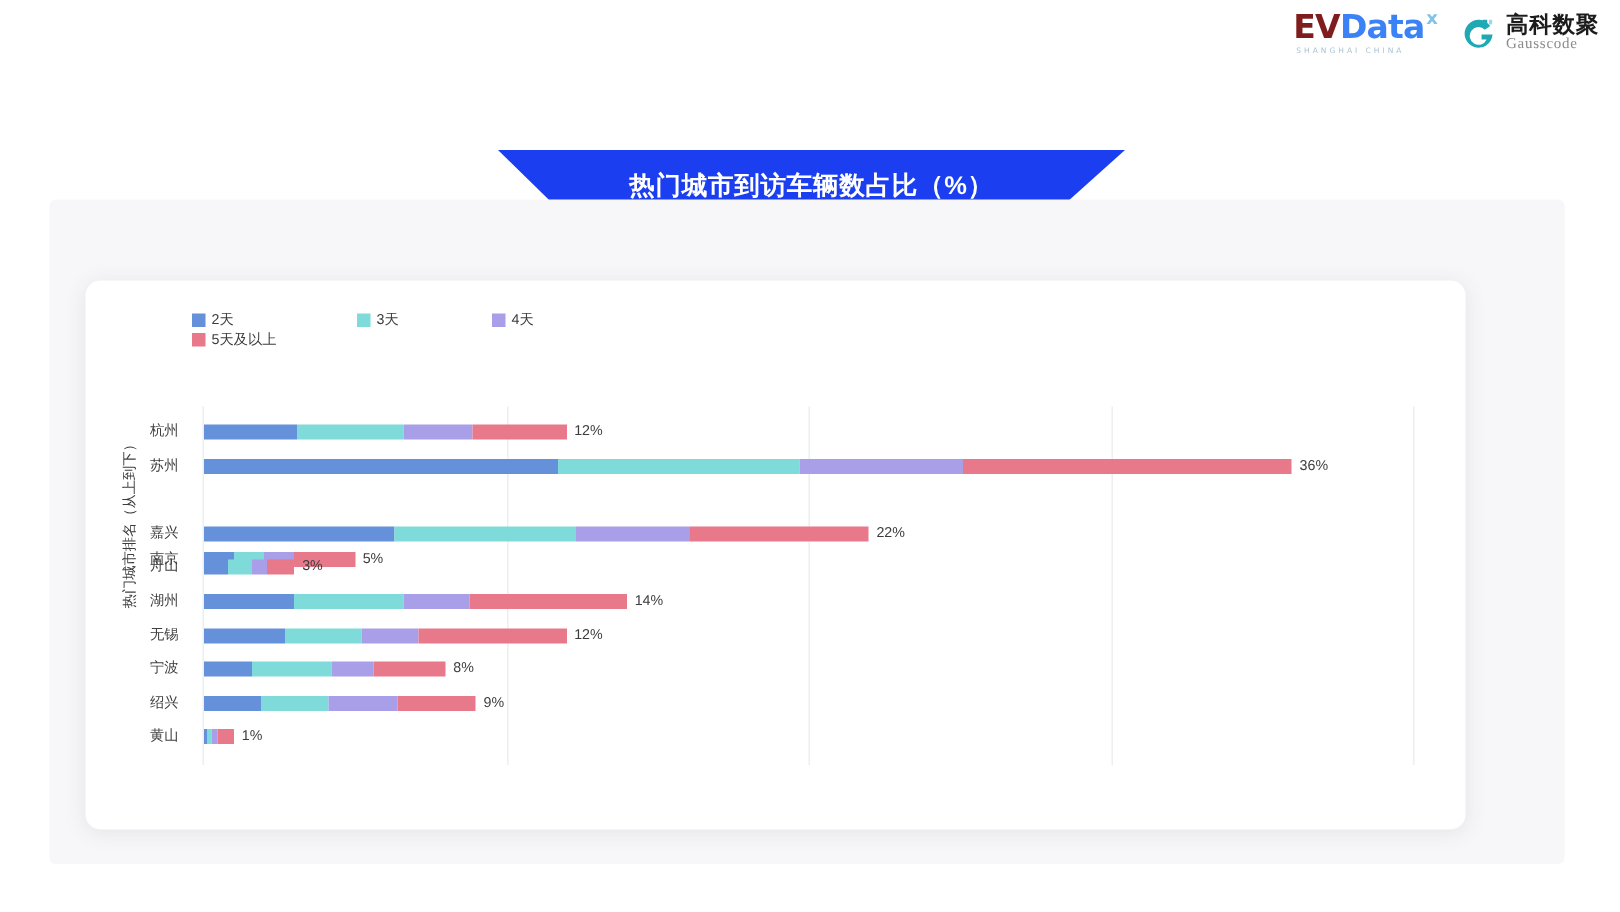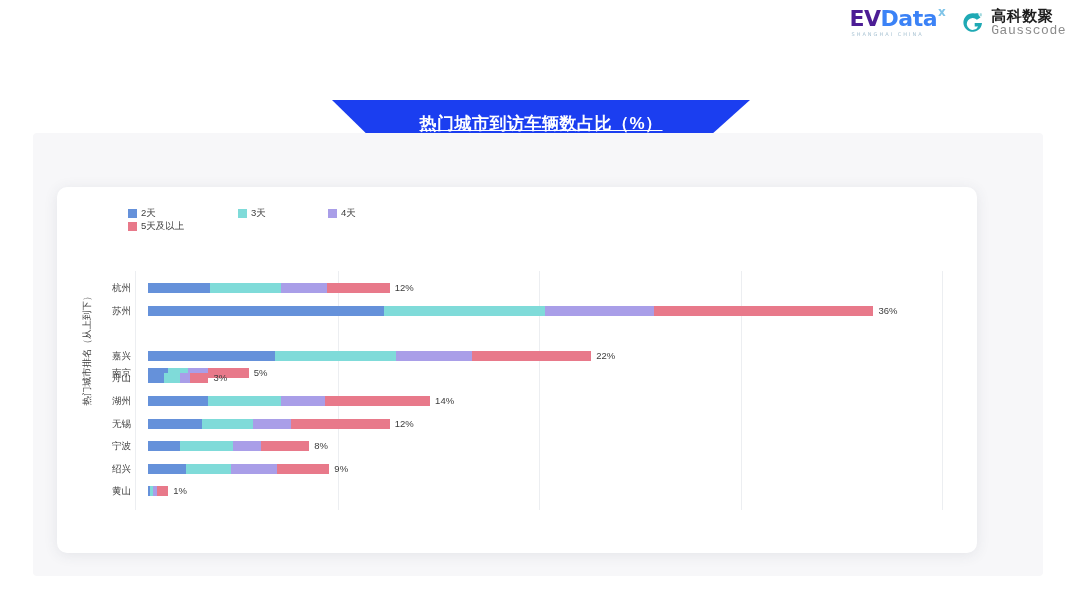--- a/index.html
+++ b/index.html
@@ -34,21 +34,21 @@
     position: relative;
     font-family: "DejaVu Sans", sans-serif;
     font-size: 22px;
     font-weight: 700;
     letter-spacing: -0.5px;
     color: #5f7b91;
     display: flex;
     align-items: flex-start;
   }
   .evdata-ev {
-    color: #4c1d95;
+    color: #7f1d1d;
   }
   .evdata-data {
     color: #3b82f6;
   }
   .evdata-x {
     font-size: 12px;
     color: #7fc4e8;
     margin-left: 1px;
     margin-top: -2px;
     font-weight: 700;
@@ -78,24 +78,24 @@
     flex-direction: column;
     line-height: 1.05;
   }
   .gauss-cn {
     font-size: 15px;
     font-weight: 700;
     color: #1c1c1c;
     letter-spacing: 0.5px;
   }
   .gauss-en {
-    font-size: 13px;
+    font-size: 10px;
     color: #8b8b8b;
     letter-spacing: 0.5px;
-    font-family: Liberation Mono, monospace;
+    font-family: Liberation Serif, serif;
   }
 
   
   #title-ribbon {
     position: absolute;
     left: 332px;
     top: 100px;
     width: 418px;
     height: 45px;
   }
@@ -110,21 +110,20 @@
     inset: 0;
     display: flex;
     align-items: center;
     justify-content: center;
     color: #ffffff;
     font-size: 17px;
     font-weight: 700;
     letter-spacing: 0.5px;
     padding-top: 2px;
     box-sizing: border-box;
-    text-decoration: underline;
   }
 
   
   #panel {
     position: absolute;
     left: 33px;
     top: 133px;
     width: 1010px;
     height: 443px;
     background: #f7f7f9;
@@ -209,21 +208,21 @@
     width: 160px;
     text-align: center;
     transform: rotate(-90deg);
     font-size: 9.5px;
     color: #3d3d3d;
     white-space: nowrap;
   }
 
   .bar-row {
     position: absolute;
-    left: 12px;
+    left: 0;
     height: 22px;
     width: 920px;
   }
   .bar-cat {
     position: absolute;
     left: 0;
     top: 0;
     width: 70px;
     height: 22px;
     line-height: 22px;

